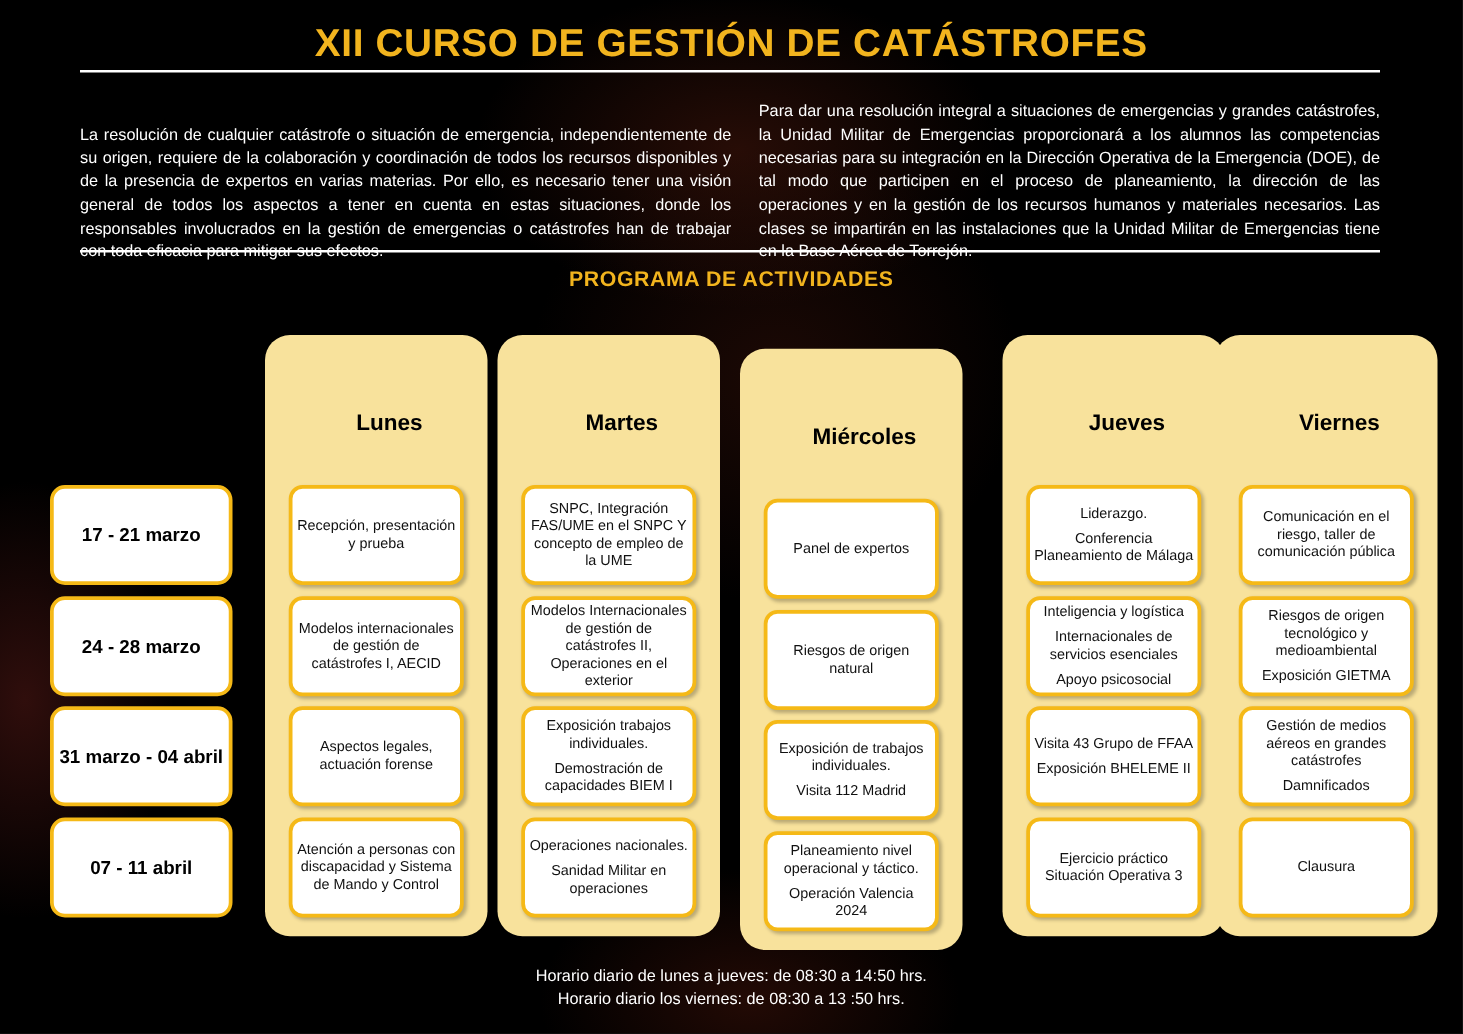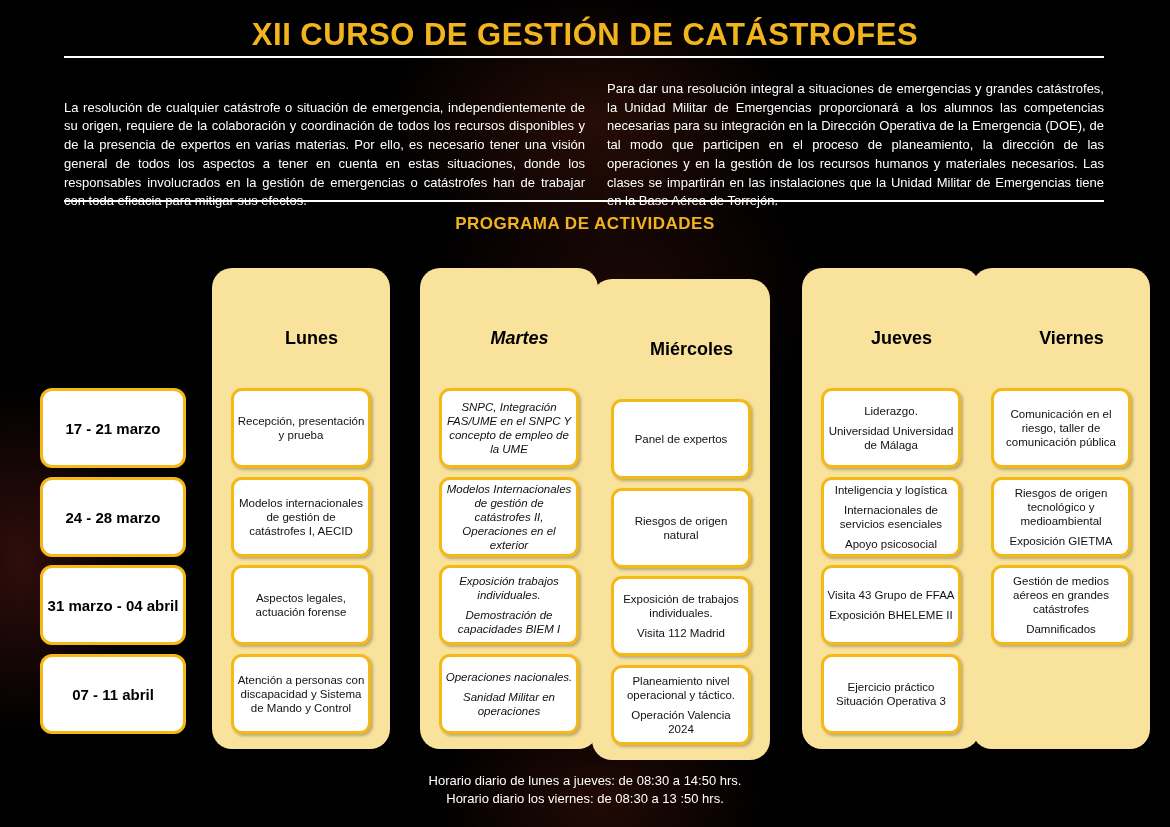--- a/index.html
+++ b/index.html
@@ -54,21 +54,21 @@
   }
   .cell-line{width:100%;}
   .r0{top:120px;} .r1{top:209px;} .r2{top:297px;} .r3{top:386px;}
   .date-box{
     position:absolute;left:40px;width:146px;height:80px;
     background:#fff;border:3.5px solid #F5B917;border-radius:12px;
     box-sizing:border-box;display:flex;align-items:center;justify-content:center;
     font-size:15px;font-weight:bold;color:#000;text-align:center;
   }
   .d0{top:388px;} .d1{top:477px;} .d2{top:565px;} .d3{top:654px;}
-  .p0{left:212px;} .p1{left:420px;font-style:italic;} .p2{left:592px;margin-top:11px;} .p3{left:802px;} .p4{left:972px;}
+  .p0{left:212px;} .p1{left:398px;} .p2{left:592px;margin-top:11px;} .p3{left:802px;} .p4{left:972px;}
   .footer{
     position:absolute;top:772px;left:0;width:100%;text-align:center;
     color:#fff;font-size:13px;line-height:1.38;
   }
 </style>
 </head>
 <body>
 
 <div class="page">
   <div class="bg-emblem"></div>
@@ -138,21 +138,21 @@
     <div class="cell r3">
       <div class="cell-line">Planeamiento nivel operacional  y táctico.</div>
       <div class="cell-line">Operación Valencia 2024</div>
     </div>
   </div>
 
   <div class="panel p3">
     <div class="panel-header">Jueves</div>
     <div class="cell r0">
       <div class="cell-line">Liderazgo.</div>
-      <div class="cell-line">Universidad Universidad de Málaga</div>
+      <div class="cell-line">Conferencia Planeamiento de Málaga</div>
     </div>
     <div class="cell r1">
       <div class="cell-line">Inteligencia y logística</div>
       <div class="cell-line">Internacionales de servicios esenciales</div>
       <div class="cell-line">Apoyo psicosocial</div>
     </div>
     <div class="cell r2">
       <div class="cell-line">Visita 43 Grupo de FFAA</div>
       <div class="cell-line">Exposición BHELEME II</div>
     </div>
@@ -167,19 +167,22 @@
       <div class="cell-line">Comunicación en el riesgo, taller de comunicación pública</div>
     </div>
     <div class="cell r1">
       <div class="cell-line">Riesgos de origen tecnológico y medioambiental</div>
       <div class="cell-line">Exposición GIETMA</div>
     </div>
     <div class="cell r2">
       <div class="cell-line">Gestión de medios aéreos en grandes catástrofes</div>
       <div class="cell-line">Damnificados</div>
     </div>
+    <div class="cell r3">
+      <div class="cell-line">Clausura</div>
+    </div>
   </div>
 
   <div class="footer">
     <div>Horario diario de lunes a jueves: de 08:30 a 14:50 hrs.</div>
     <div>Horario diario los viernes: de 08:30 a 13 :50 hrs.</div>
   </div>
 </div>
 
 </body></html>

